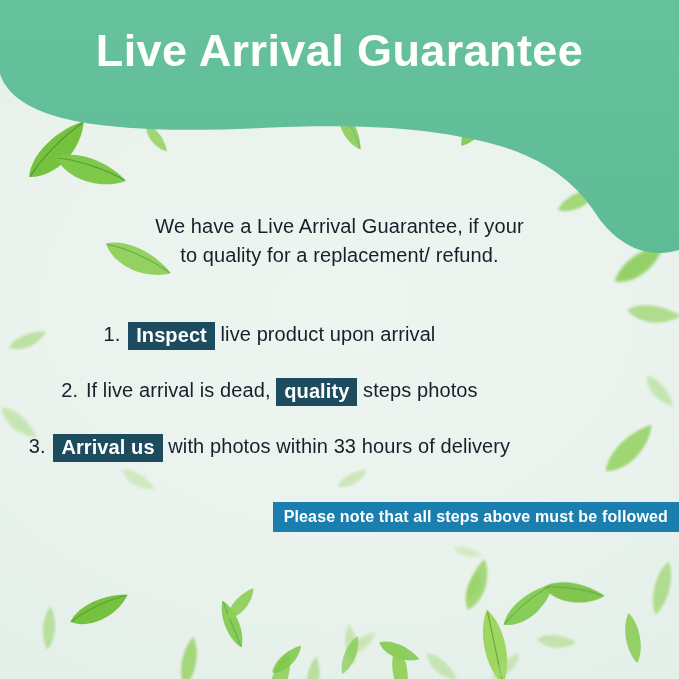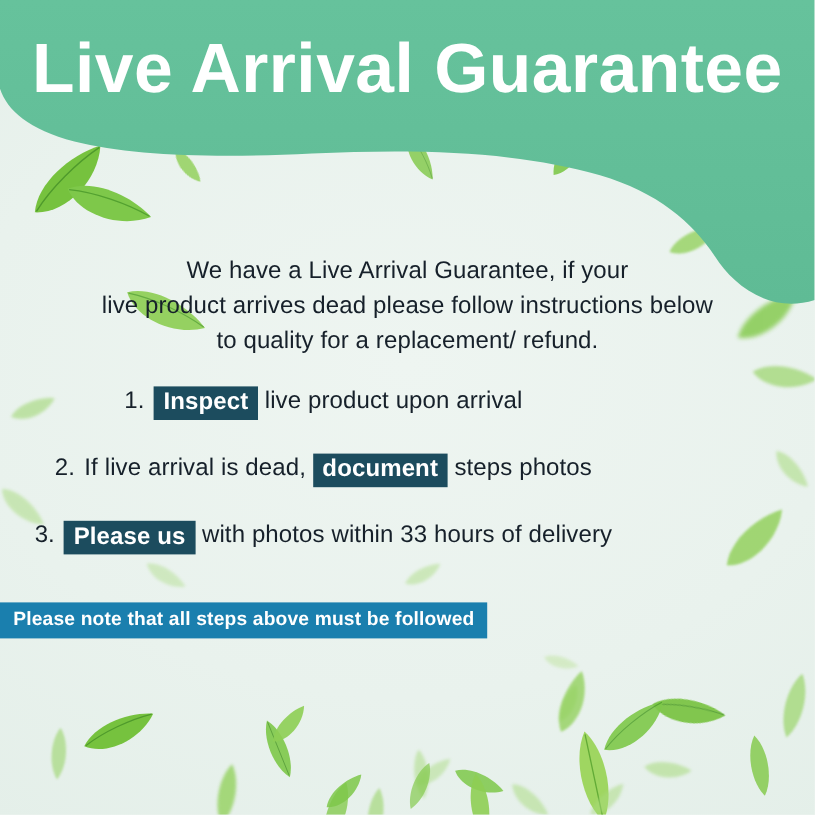--- a/index.html
+++ b/index.html
@@ -52,21 +52,21 @@
 
   .banner-title {
     position: absolute;
     top: 26px;
     left: 0;
     width: 679px;
     text-align: center;
     z-index: 3;
     color: #ffffff;
     font-family: "Liberation Sans", sans-serif;
-    font-size: 58px;
+    font-size: 45px;
     font-weight: bold;
     letter-spacing: 0.4px;
     line-height: 1.12;
     white-space: nowrap;
   }
 
   
   .content {
     position: absolute;
     top: 0;
@@ -132,21 +132,21 @@
     display: inline-block;
     background: #1a7fae;
     color: #ffffff;
     font-size: 16px;
     font-weight: bold;
     letter-spacing: 0.15px;
     line-height: 19px;
     padding: 5px 11px 6px 11px;
     white-space: nowrap;
   }
-  .notice-row { width: 679px; text-align: left; }
+  .notice-row { width: 679px; text-align: right; }
 </style>
 </head>
 <body>
 
 <div id="poster">
 
   <div class="banner">
     <svg viewBox="0 0 679 300" xmlns="http://www.w3.org/2000/svg" aria-hidden="true">
       <defs>
         <linearGradient id="gshade" x1="0" y1="0" x2="0" y2="1">
@@ -393,42 +393,41 @@
       <svg viewBox="0 0 100 44">
           <path d="M1,24 C22,1 68,-3 99,8 C74,36 26,44 1,24 Z" fill="#b5e08c"></path>
         </svg>
     </div>
   </div>
 
   <div class="content">
 
     <div class="intro">
       <span class="ln">We have a Live Arrival Guarantee, if your</span>
-      <span class="ln">live product arrives dead please follow instructions below</span>
       <span class="ln">to quality for a replacement/ refund.</span>
     </div>
 
     <div class="steps">
 
       <div class="step">
         <span class="num">1.</span>
         <span class="hl">Inspect</span>
         <span>live product upon arrival</span>
       </div>
 
       <div class="step">
         <span class="num">2.</span>
         <span>If live arrival is dead,</span>
-        <span class="hl">document</span>
+        <span class="hl">quality</span>
         <span>steps photos</span>
       </div>
 
       <div class="step">
         <span class="num">3.</span>
-        <span class="hl">Please us</span>
+        <span class="hl">Arrival us</span>
         <span>with photos within 33 hours of delivery</span>
       </div>
 
     </div>
 
     <div class="notice">
       <div class="notice-row">
         <span class="notice-bar">Please note that all steps above must be followed</span>
       </div>
     </div>

